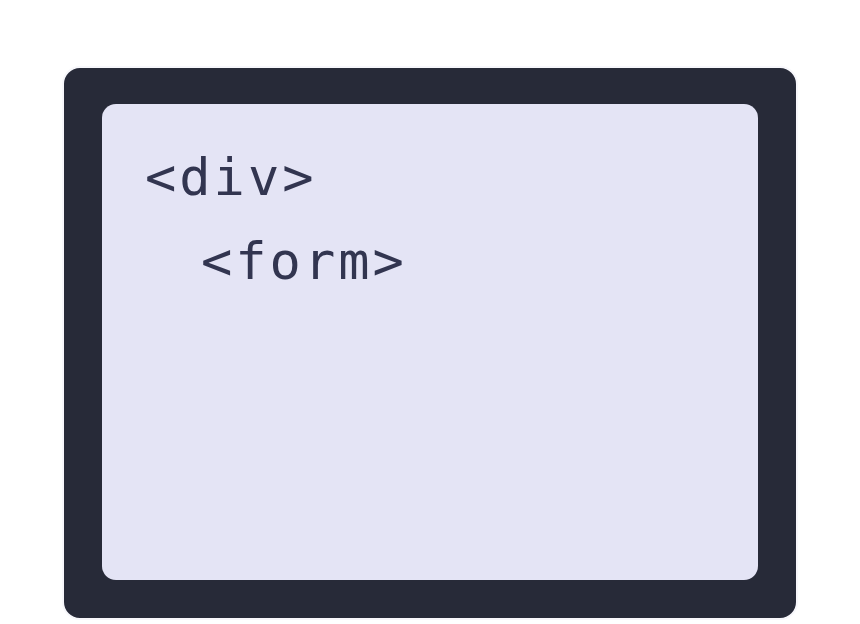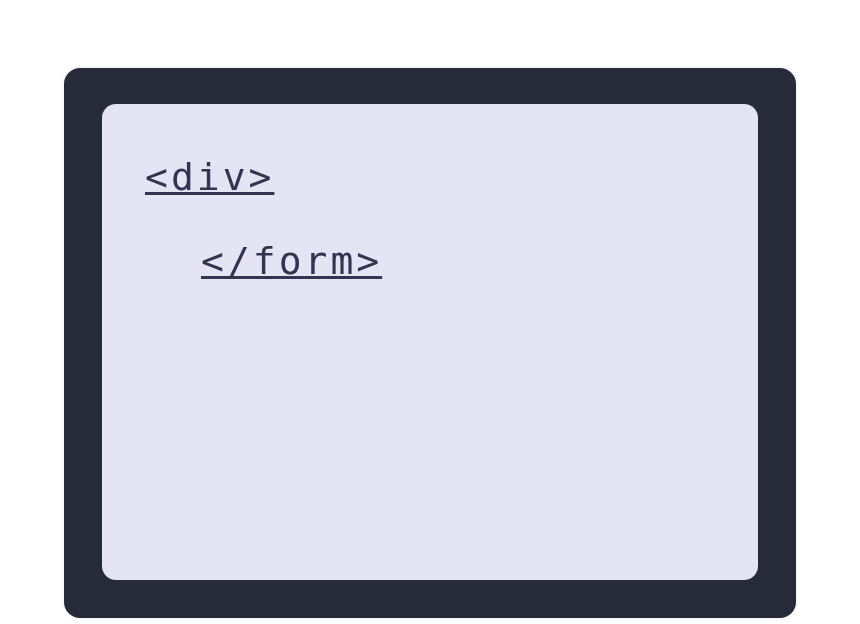--- a/index.html
+++ b/index.html
@@ -34,35 +34,34 @@
     background: var(--inner-bg, #e4e4f5);
     border-radius: 14px;
     overflow: hidden;
   }
   .code {
     padding: 31px 0 0 43px;
   }
   .code-line {
     height: 84px;
     line-height: 84px;
-    font-size: 38px;
+    font-size: 52px;
     letter-spacing: 3px;
     color: var(--text, #323550);
     white-space: pre;
-    text-decoration: underline;
   }
   .indent-1 {
     padding-left: 56px;
   }
 </style>
 </head>
 <body>
 
 <div class="canvas">
   <div class="card-outer">
     <div class="card-inner">
       <div class="code">
         <div class="code-line indent-0">&lt;div&gt;</div>
-        <div class="code-line indent-1">&lt;/form&gt;</div>
+        <div class="code-line indent-1">&lt;form&gt;</div>
       </div>
     </div>
   </div>
 </div>
 
 </body></html>

